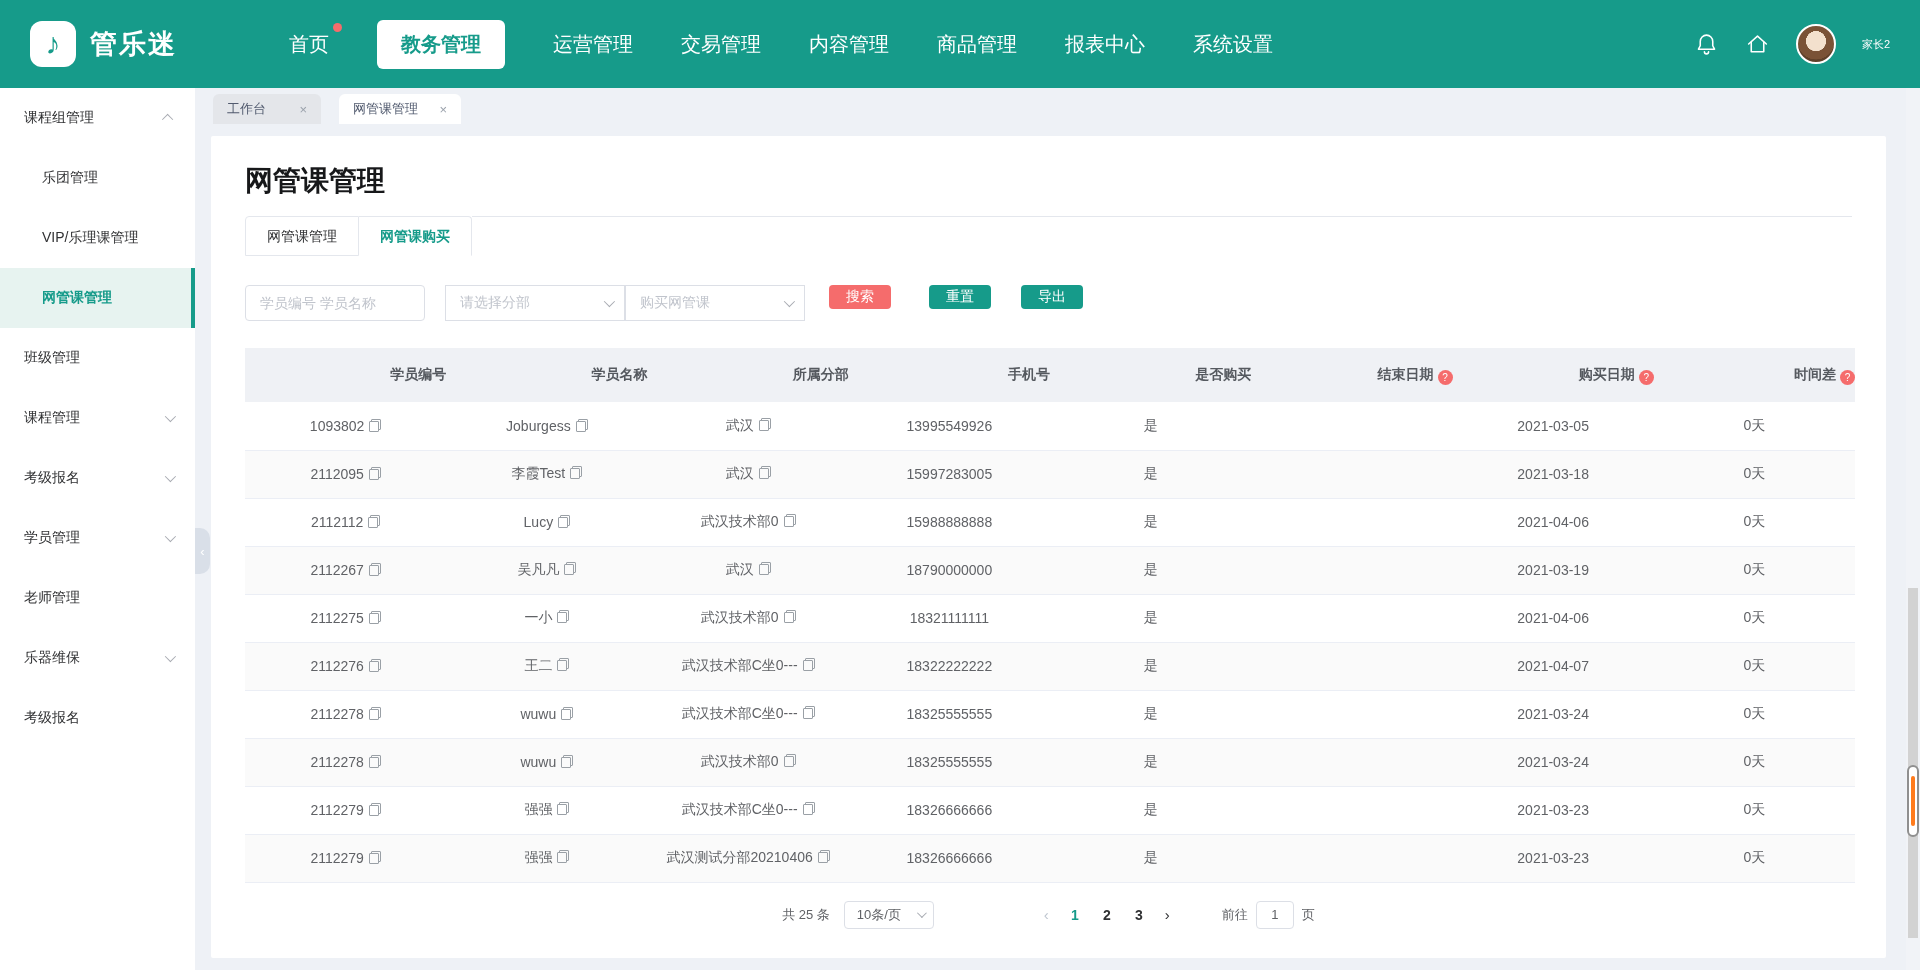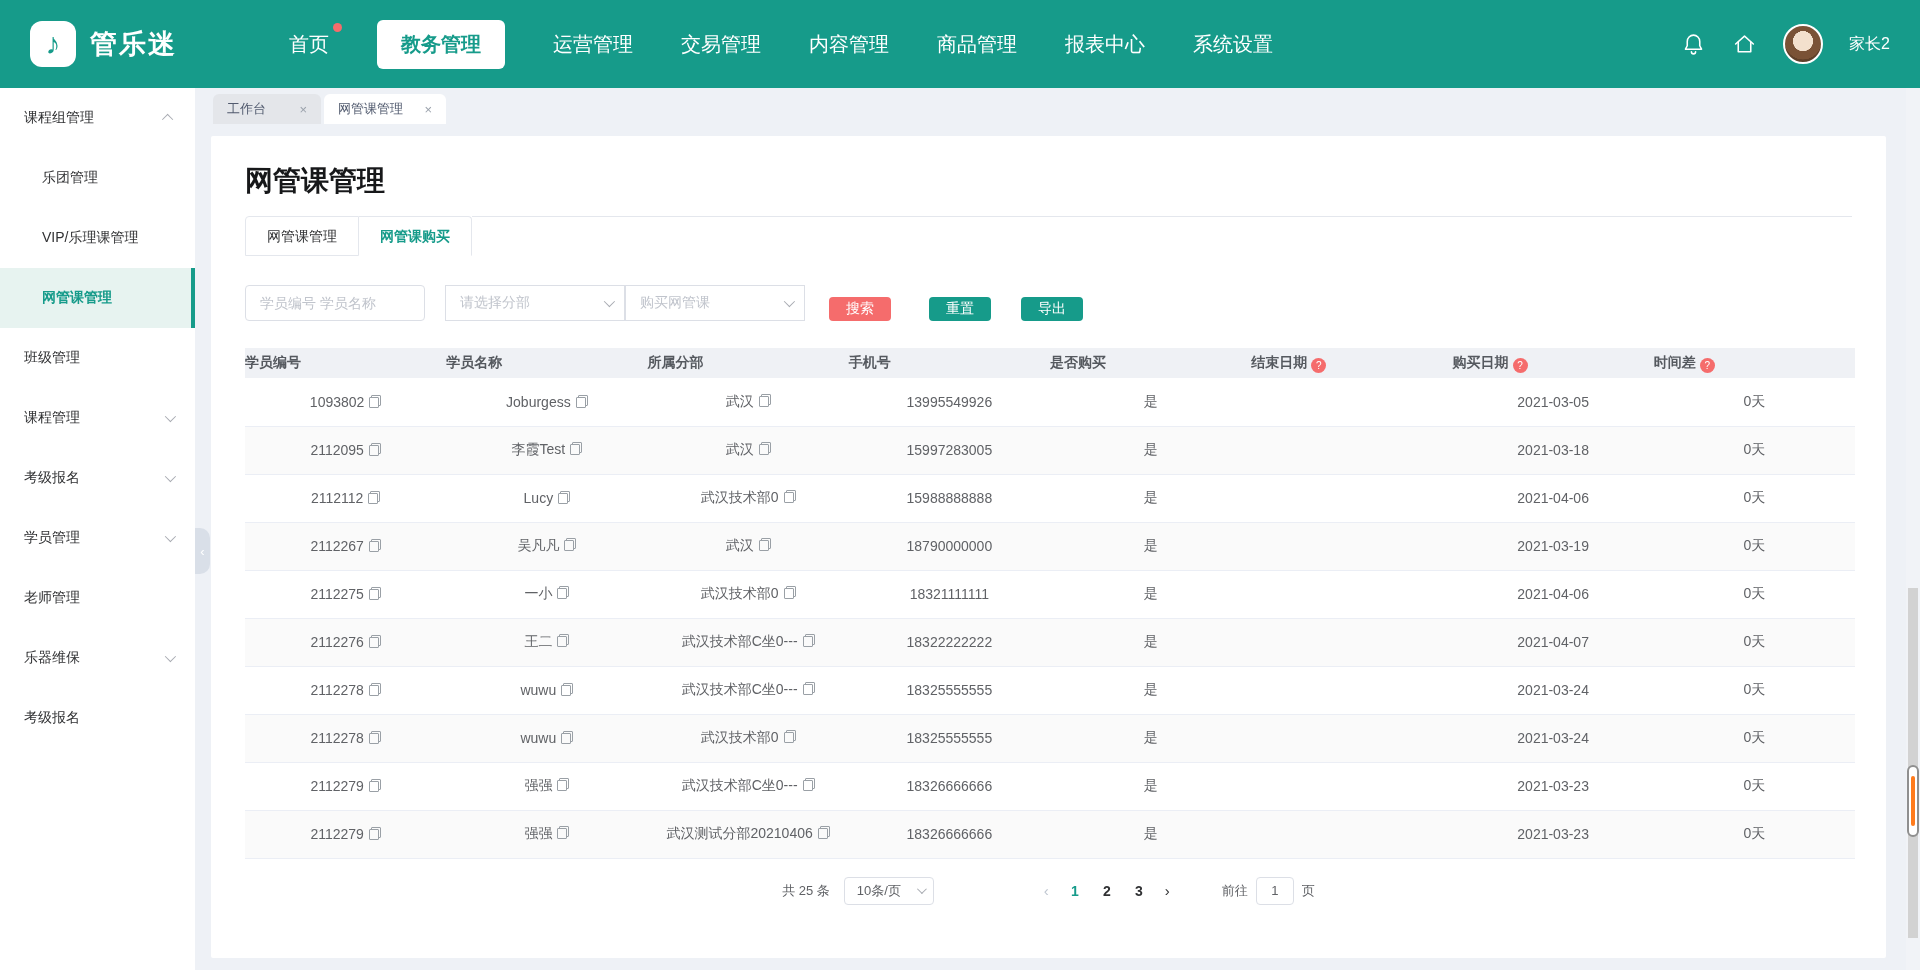--- a/index.html
+++ b/index.html
@@ -12,59 +12,59 @@
   .logo-text{color:#fff;font-size:27px;font-weight:700;letter-spacing:2px}
   .nav-menu{display:flex;align-items:center;gap:48px;margin-left:112px}
   .nav-item{color:#fff;font-size:20px;cursor:pointer;position:relative;padding:11px 0;white-space:nowrap}
   .nav-item.active{background:#fff;color:#169b8a;border-radius:6px;padding:11px 24px;font-weight:700}
   .nav-badge{position:absolute;top:3px;right:-13px;width:9px;height:9px;background:#f56c6c;border-radius:50%}
   .nav-right{margin-left:auto;display:flex;align-items:center;gap:26px;color:#fff}
   .icon-btn{cursor:pointer;display:flex}
   .icon-btn svg{width:25px;height:25px;display:block}
   .avatar{width:40px;height:40px;border-radius:50%;border:2px solid #fff;cursor:pointer;
     background:radial-gradient(circle at 50% 42%,#f3e0cd 0 36%,#7a5236 37% 66%,#5f4029 67% 100%)}
-  .user-name{font-size:16px;cursor:pointer}
+  .user-name{font-size:11px;cursor:pointer}
   
   .main{display:flex;height:882px}
   .sidebar{width:195px;background:#fff;flex-shrink:0;position:relative;z-index:2}
   .side-item{height:60px;display:flex;align-items:center;justify-content:space-between;padding:0 22px 0 24px;font-size:14px;color:#303133;cursor:pointer}
   .side-item.child{padding-left:42px}
   .side-item.active{background:#e7f3f0;color:#169b8a;font-weight:700;border-right:4px solid #169b8a}
   .chev{width:8px;height:8px;border-right:1.5px solid #a8abb2;border-bottom:1.5px solid #a8abb2;flex-shrink:0}
   .chev.down{transform:rotate(45deg) translateY(-2px)}
   .chev.up{transform:rotate(-135deg) translateY(-2px)}
   .collapse-handle{position:absolute;right:-15px;top:440px;width:15px;height:46px;background:#d9dfe8;border-radius:0 10px 10px 0;display:flex;align-items:center;justify-content:center;color:#fff;font-size:13px;cursor:pointer;z-index:3}
   .content{flex:1;display:flex;flex-direction:column;min-width:0}
   
-  .tabstrip{height:36px;display:flex;align-items:flex-end;padding-left:18px;gap:3px}
+  .tabstrip{height:36px;display:flex;align-items:flex-end;padding-left:18px;gap:18px}
   .ts-tab{height:30px;width:108px;display:flex;align-items:center;justify-content:space-between;padding:0 14px;background:#e4e6ea;border-radius:6px 6px 0 0;font-size:13px;color:#515a6e;cursor:pointer}
   .ts-tab.active{background:#fff;width:122px}
   .ts-close{color:#9aa1ab;font-size:13px;cursor:pointer}
   
   .card{background:#fff;margin:12px 34px 12px 16px;flex:1;padding:0 34px;border-radius:2px;overflow:hidden}
   .page-title{margin-top:26px;font-size:28px;font-weight:700;color:#17181a}
   .el-tabs{display:flex;margin-top:16px;height:40px}
   .el-tab{padding:0 21px;line-height:38px;font-size:14px;color:#303133;background:#fff;border:1px solid #e4e7ed;border-left:none;cursor:pointer}
   .el-tab:first-child{border-left:1px solid #e4e7ed;border-radius:4px 0 0 0}
   .el-tab.active{color:#169b8a;font-weight:700;border-bottom-color:#fff;border-radius:0 4px 0 0}
   .el-tabs-filler{flex:1;border-top:1px solid #e4e7ed}
   
-  .filters{display:flex;align-items:flex-end;margin-top:29px}
+  .filters{display:flex;align-items:flex-start;margin-top:29px}
   .f-text{width:180px;height:36px;border:1px solid #dcdfe6;border-radius:4px;padding:0 14px;font-size:14px;color:#606266;background:#fff;outline:none}
   .f-text::placeholder{color:#c0c4cc}
   .f-select{width:180px;height:36px;border:1px solid #dcdfe6;border-radius:0;display:flex;align-items:center;justify-content:space-between;padding:0 12px 0 14px;font-size:14px;color:#c0c4cc;background:#fff;cursor:pointer}
   .f-select + .f-select{margin-left:0}
   .gap20{margin-left:20px}.gap15{margin-left:15px}
   .btn{height:24px;min-width:56px;padding:0 17px;border:none;border-radius:4px;color:#fff;font-size:14px;cursor:pointer;font-family:inherit}
   .btn-search{background:#f56c6c;margin-left:24px}
   .btn-reset{background:#169b8a;margin-left:38px}
   .btn-export{background:#169b8a;margin-left:30px}
   
   table{width:1610px;margin-top:27px;border-collapse:collapse;table-layout:fixed;font-size:14px;color:#606266}
-  thead th{background:#eff1f5;height:30px;font-weight:700;color:#55595f;text-align:left}
+  thead th{background:#eff1f5;height:54px;font-weight:700;color:#55595f;text-align:right}
   tbody td{height:48px;text-align:center;border-bottom:1px solid #ebeef5;background:#fff;overflow:hidden;white-space:nowrap}
   tbody tr:nth-child(even) td{background:#fafafa}
   .help{display:inline-flex;width:15px;height:15px;background:#f56c6c;color:#fff;border-radius:50%;font-size:10px;font-weight:400;align-items:center;justify-content:center;margin-left:4px;vertical-align:-2px;cursor:pointer}
   .copy{display:inline-block;width:12px;height:13px;position:relative;margin-left:5px;vertical-align:-1px;cursor:pointer}
   .copy::before{content:"";position:absolute;right:0;top:0;width:8px;height:9px;border:1px solid #9aa0a6;border-radius:1px}
   .copy::after{content:"";position:absolute;left:0;bottom:0;width:8px;height:9px;border:1px solid #9aa0a6;border-radius:1px;background:inherit;background:#fff}
   tbody tr:nth-child(even) .copy::after{background:#fafafa}
   
   .pagination{display:flex;align-items:center;justify-content:center;margin-top:18px;font-size:13px;color:#606266}
   .page-size{width:90px;height:28px;border:1px solid #dcdfe6;border-radius:4px;display:flex;align-items:center;justify-content:space-between;padding:0 9px 0 12px;background:#fff;cursor:pointer;margin:0 100px 0 14px;color:#606266}

